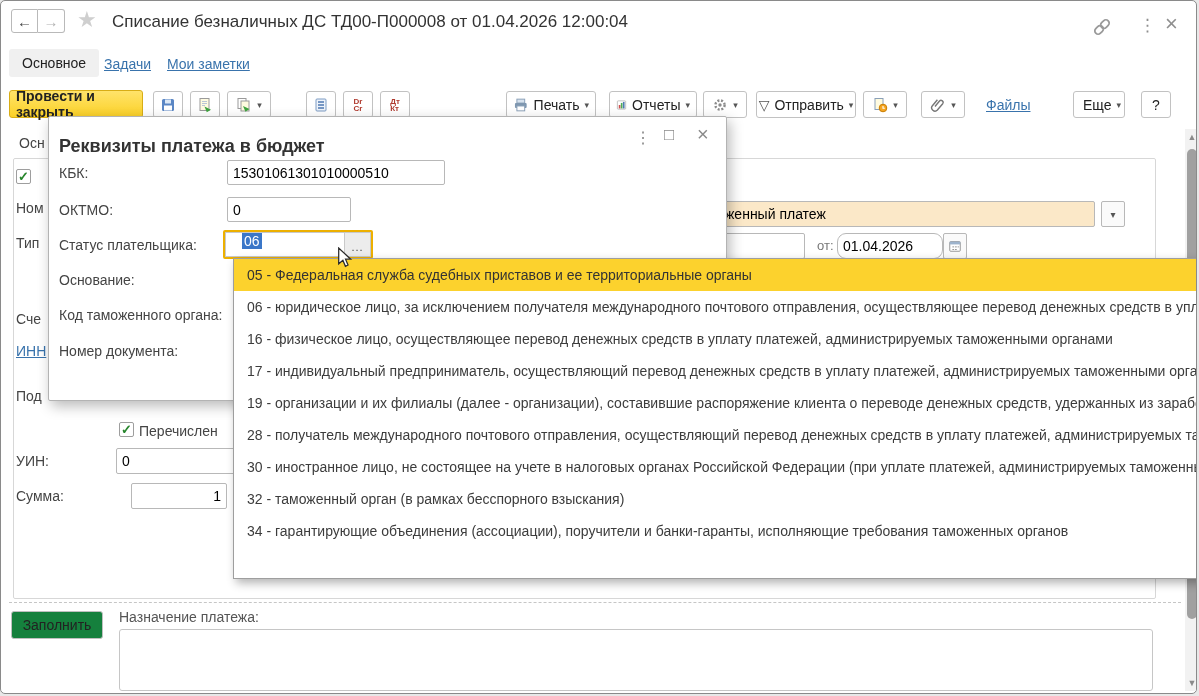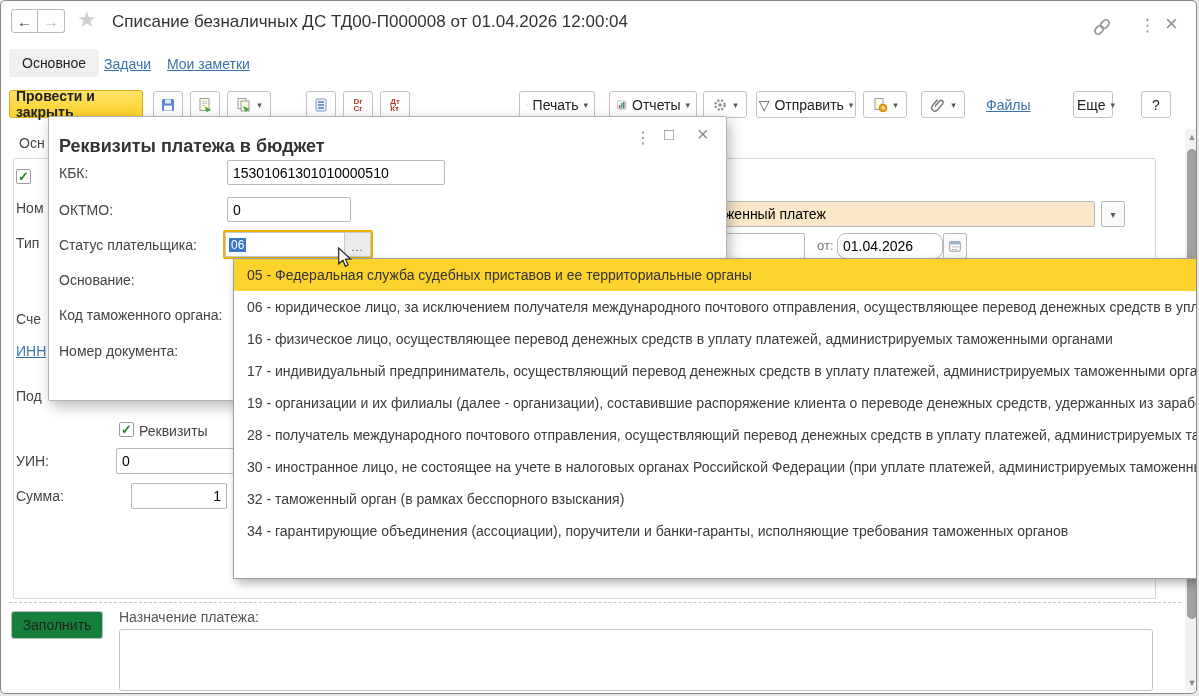--- a/index.html
+++ b/index.html
@@ -65,21 +65,21 @@
 
   
   .modal { left:47px; top:115px; width:679px; height:285px; background:#fff; z-index:10;
            border:1px solid #b3b3b3; border-radius:2px; box-shadow:3px 5px 14px rgba(0,0,0,.28); }
   .modal .mtitle { position:absolute; left:10px; top:11px; font-size:18px; font-weight:bold; color:#333;margin-top:8px; }
   .mrow-label { position:absolute; left:10px; font-size:14px; color:#444; }
   .mctl { position:absolute; color:#8a8a8a; cursor:pointer; }
   .combo-focus { position:absolute; left:174px; top:113px; width:150px; height:29px;
                  border:2px solid #edb000; border-radius:2px; background:#fff; display:flex; }
   .combo-input { flex:1; border:1px solid #c9c9c9; border-right:none; display:flex;
-                 align-items:center; padding-left:3px; font-size:12px; }
+                 align-items:flex-start; padding-left:16px; font-size:14px; }
   .combo-input .sel { background:#3b77c8; color:#fff; padding:0 2px; }
   .combo-btn { width:27px; border:1px solid #c9c9c9; background:#ececec; color:#444;
                display:flex; align-items:flex-end; justify-content:center; font-size:11px;
                letter-spacing:1px; padding-bottom:3px; }
 
   
   .popup { left:232px; top:257px; width:975px; height:321px; background:#fff; z-index:20;
            border:1px solid #9e9e9e; box-shadow:3px 4px 9px rgba(0,0,0,.3); }
   .dd-row { height:32px; line-height:32px; padding-left:13px; font-size:14px; color:#3c3c3c;
             white-space:nowrap; overflow:hidden; cursor:default; }
@@ -161,21 +161,21 @@
     </div>
   </div>
 
   <div class="abs tbtn" style="left:379px; width:30px;">
     <div class="minitxt">
       <div>Дт</div>
         <div>Кт</div>
     </div>
   </div>
 
-  <div class="abs tbtn" style="left:518px; width:76px;">
+  <div class="abs tbtn" style="left:505px; width:90px;">
     <svg width="16" height="16" viewBox="0 0 16 16">
       <rect x="4" y="2" width="8" height="4" fill="#d7e2ee" stroke="#8aa0b8"></rect>
       <rect x="2" y="6" width="12" height="5" rx="1" fill="#7f97b0"></rect>
       <rect x="4" y="9" width="8" height="5" fill="#fff" stroke="#8aa0b8"></rect>
     </svg>
     <span>Печать</span>
     <span class="dd">▾</span>
   </div>
 
   <div class="abs tbtn" style="left:608px; width:88px;">
@@ -214,21 +214,21 @@
 
   <div class="abs tbtn" style="left:920px; width:44px;">
     <svg width="16" height="16" viewBox="0 0 16 16">
       <path d="M5 9.5l4.5-5.5a2.1 2.1 0 0 1 3.2 2.7l-5.3 6.3a3.3 3.3 0 0 1-5-4.3l5-6" fill="none" stroke="#777" stroke-width="1.4"></path>
     </svg>
     <span class="dd">▾</span>
   </div>
 
   <div class="abs tlink" style="left:985px;">Файлы</div>
 
-  <div class="abs tbtn" style="left:1072px; width:40px;padding-left:12px;">
+  <div class="abs tbtn" style="left:1072px; width:52px;padding-left:12px;">
     <span>Еще</span>
     <span class="dd">▾</span>
   </div>
   <div class="abs tbtn" style="left:1140px; width:30px;">
       <span>?</span>
     </div>
 
   <div class="abs groupbox"></div>
 
   <div class="abs flabel" style="left:16px; top:134px; background:#fff; padding:0 2px;">Осн</div>
@@ -255,21 +255,21 @@
     <svg width="14" height="14" viewBox="0 0 16 16">
       <rect x="2" y="3" width="12" height="11" rx="1" fill="#fff" stroke="#8a8a8a"></rect>
       <rect x="2" y="3" width="12" height="3.2" fill="#9db3cc"></rect>
       <path d="M5 9h2M8 9h2M11 9h1.5M5 12h2M8 12h2" stroke="#8a8a8a" stroke-width="1"></path>
     </svg>
   </div>
 
   <div class="abs checkbox" style="left:118px; top:421px;">
       <span>✓</span>
     </div>
-  <div class="abs flabel" style="left:138px; top:422px;">Реквизиты</div>
+  <div class="abs flabel" style="left:138px; top:422px;">Перечислен</div>
 
   <div class="abs flabel" style="left:15px; top:452px;">УИН:</div>
   <input class="abs fieldi" style="left: 115px; top: 447px; width: 250px; height: 26px;" readonly="" value="0">
 
   <div class="abs flabel" style="left:15px; top:487px;">Сумма:</div>
   <input class="abs fieldi" style="left: 130px; top: 482px; width: 96px; height: 26px; text-align: right;" readonly="" value="1">
 
   <div class="abs dashsep"></div>
   <div class="abs fillbtn">
       <span>Заполнить</span>

